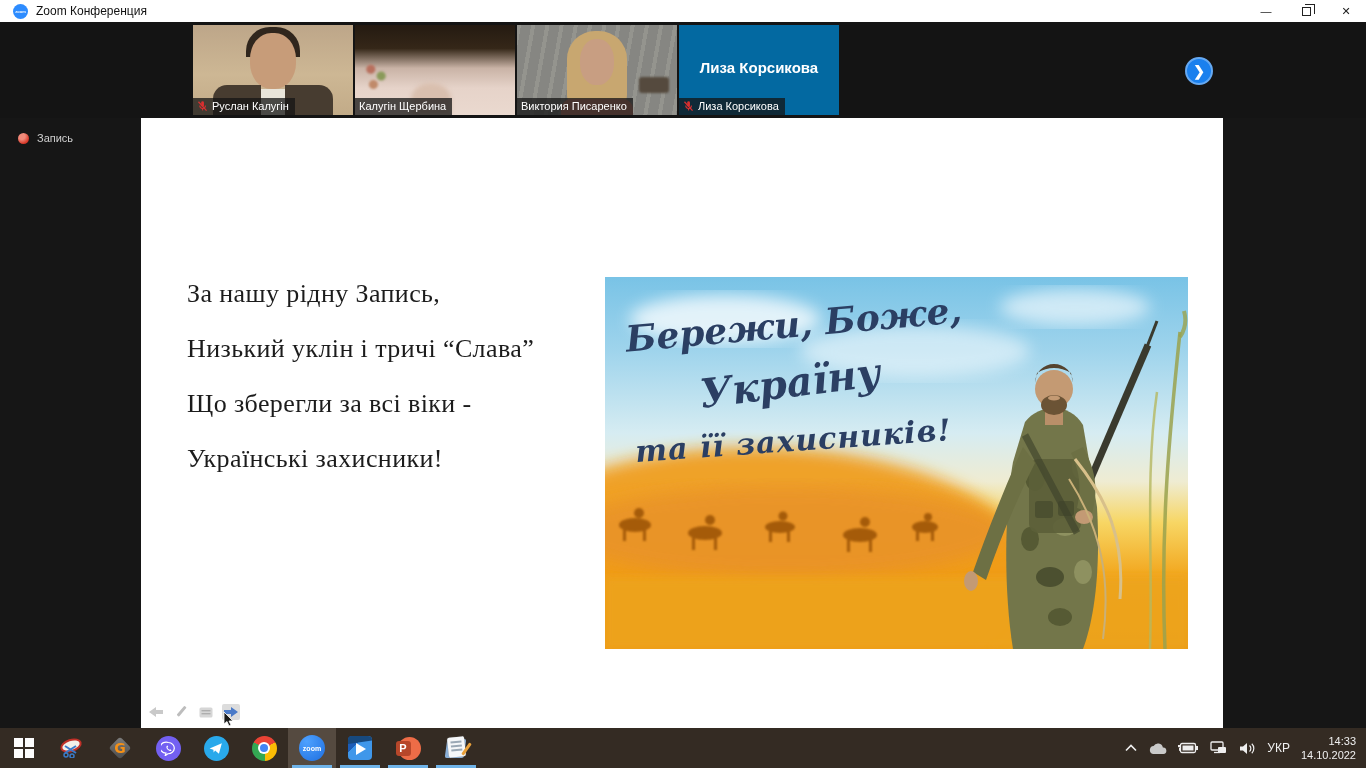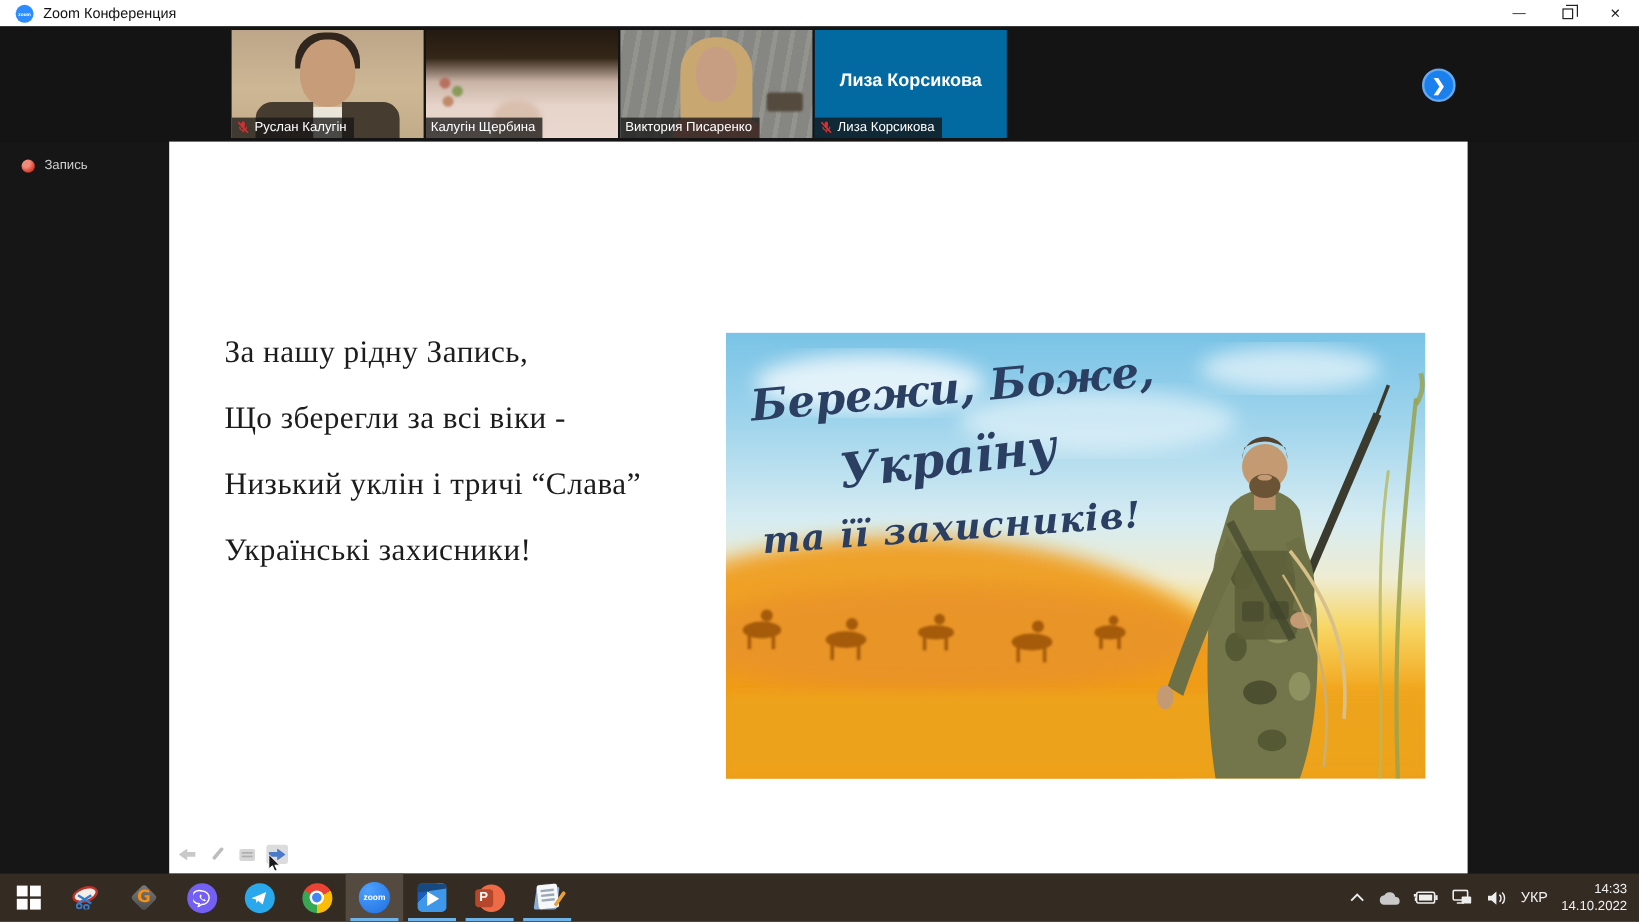--- a/index.html
+++ b/index.html
@@ -192,22 +192,22 @@
 
   <div class="main">
     <div class="rec">
       <div class="rec-dot"></div>
       <span>Запись</span>
     </div>
 
     <div class="slide">
       <div class="poem">
         <div>За нашу рідну Запись,</div>
+        <div>Низький уклін і тричі “Слава”</div>
         <div>Що зберегли за всі віки -</div>
-        <div>Низький уклін і тричі “Слава”</div>
         <div>Українські захисники!</div>
       </div>
 
       <div class="poster">
         <svg width="583" height="372" viewBox="0 0 583 372">
           <defs>
             <linearGradient id="sky" x1="0" y1="0" x2="0" y2="1">
               <stop offset="0" stop-color="#79c3e6"></stop>
                 <stop offset="0.2" stop-color="#9fd4ec"></stop>
               <stop offset="0.42" stop-color="#d6ecf2"></stop>

